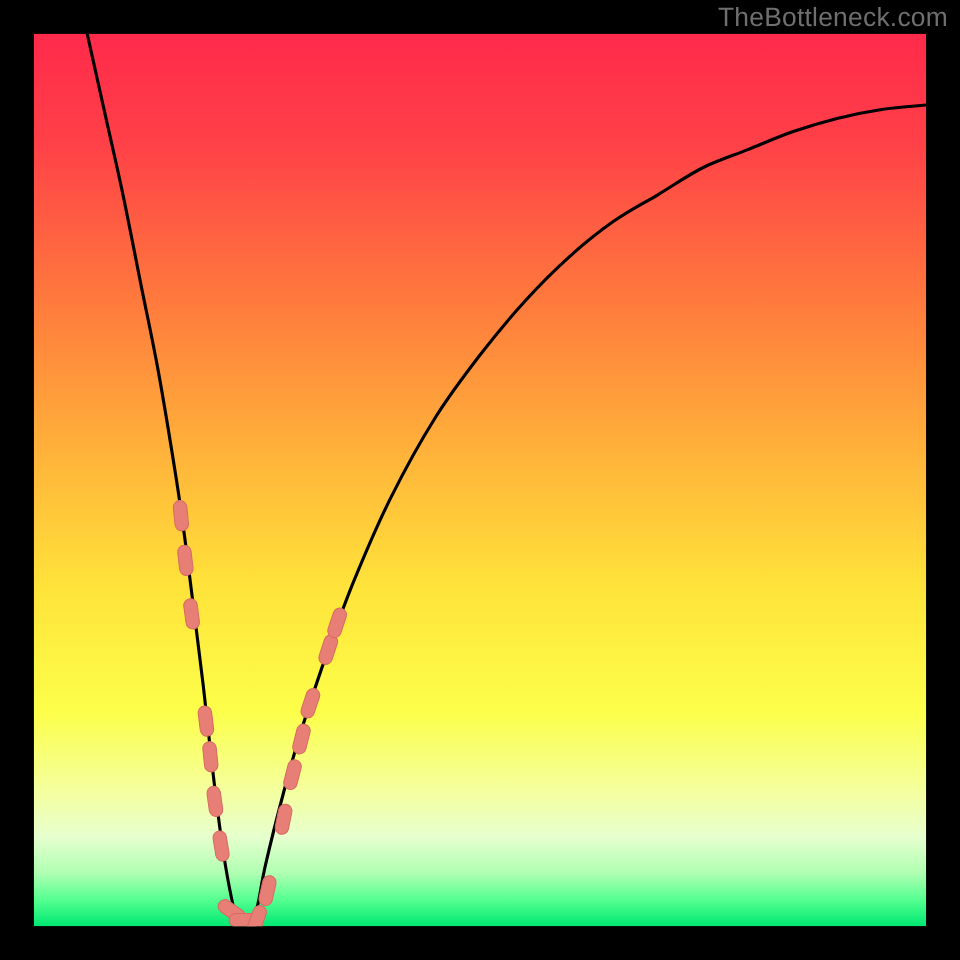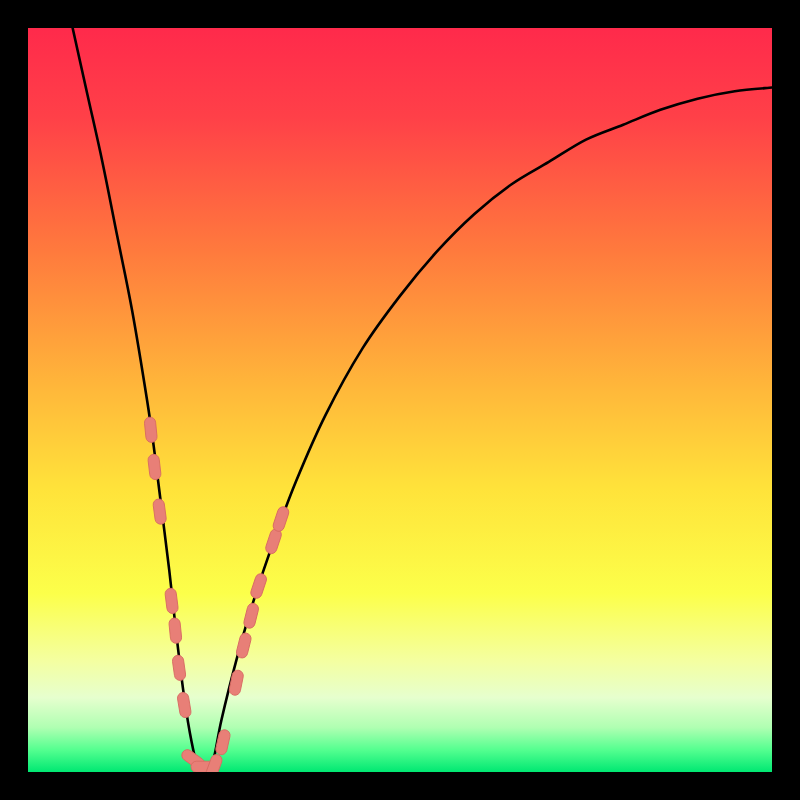--- a/index.html
+++ b/index.html
@@ -87,13 +87,14 @@
           <rect x="-0.750" y="-1.700" width="1.500" height="3.400" rx="0.750" ry="0.750" fill="#e87f77" stroke="#d86b63" stroke-width="0.12" transform="translate(26.200 96.000) rotate(-167.32)"></rect>
           <rect x="-0.750" y="-1.700" width="1.500" height="3.400" rx="0.750" ry="0.750" fill="#e87f77" stroke="#d86b63" stroke-width="0.12" transform="translate(28.000 88.000) rotate(-168.69)"></rect>
           <rect x="-0.750" y="-1.700" width="1.500" height="3.400" rx="0.750" ry="0.750" fill="#e87f77" stroke="#d86b63" stroke-width="0.12" transform="translate(29.000 83.000) rotate(-165.96)"></rect>
           <rect x="-0.750" y="-1.700" width="1.500" height="3.400" rx="0.750" ry="0.750" fill="#e87f77" stroke="#d86b63" stroke-width="0.12" transform="translate(30.000 79.000) rotate(-165.96)"></rect>
           <rect x="-0.750" y="-1.700" width="1.500" height="3.400" rx="0.750" ry="0.750" fill="#e87f77" stroke="#d86b63" stroke-width="0.12" transform="translate(31.000 75.000) rotate(-161.57)"></rect>
           <rect x="-0.750" y="-1.700" width="1.500" height="3.400" rx="0.750" ry="0.750" fill="#e87f77" stroke="#d86b63" stroke-width="0.12" transform="translate(33.000 69.000) rotate(-161.57)"></rect>
           <rect x="-0.750" y="-1.700" width="1.500" height="3.400" rx="0.750" ry="0.750" fill="#e87f77" stroke="#d86b63" stroke-width="0.12" transform="translate(34.000 66.000) rotate(18.43)"></rect>
         </g>
     </svg>
   </div>
+  <div class="watermark">TheBottleneck.com</div>
 </div>
 
 </body></html>

